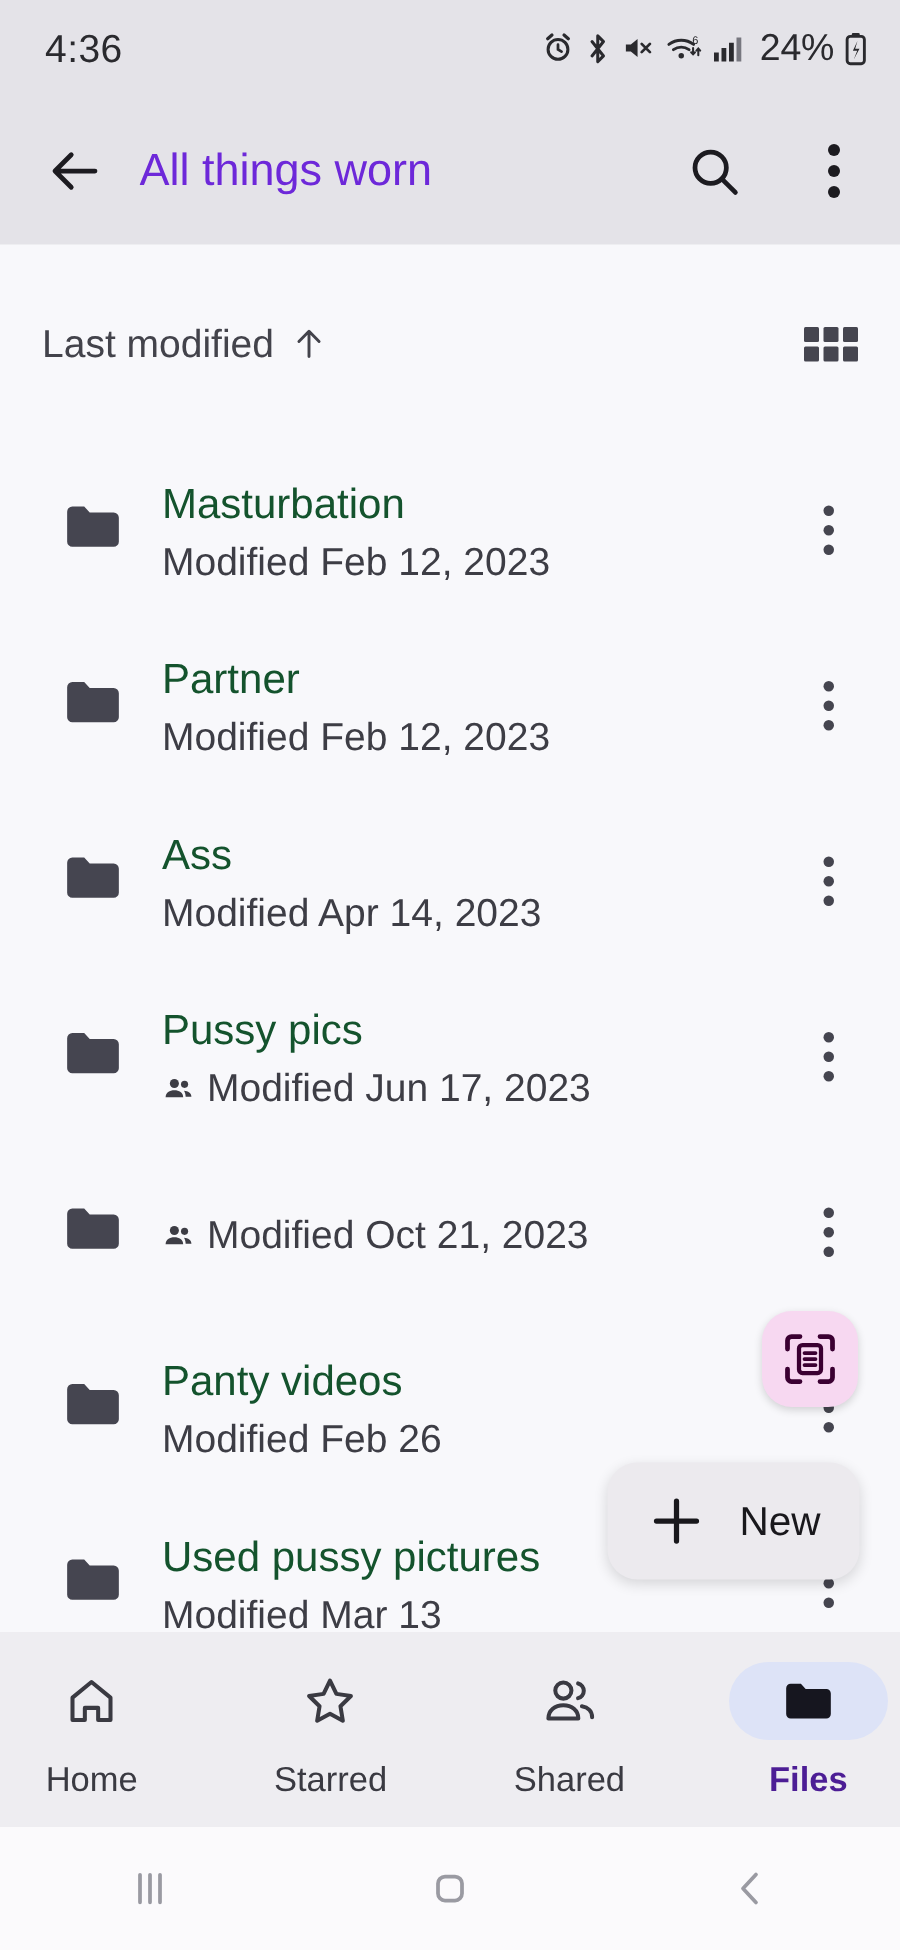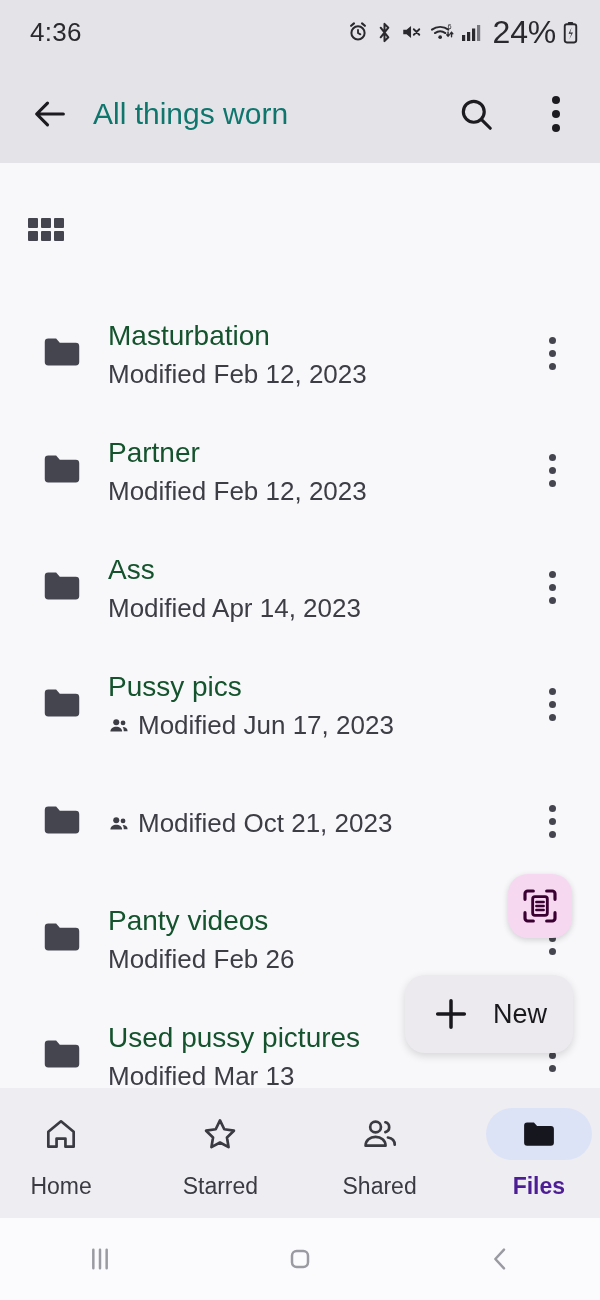--- a/index.html
+++ b/index.html
@@ -25,39 +25,39 @@
     padding: 0 22px 0 30px;
   }
   .status-clock {
     font-size: 26px; color: #2a2a2e; letter-spacing: .3px;
   }
   .status-icons {
     display: flex; align-items: center; gap: 7px;
   }
   .status-icons svg { display: block; }
   .battery-pct {
-    font-size: 32px; color: #2a2a2e; margin-left: 3px; letter-spacing: -.2px;
+    font-size: 25px; color: #2a2a2e; margin-left: 3px; letter-spacing: -.2px;
   }
 
   
   #app-bar {
     position: absolute; top: 64px; left: 0;
     width: 600px; height: 99px;
     background: #e4e3e8;
     display: flex; align-items: center;
     padding: 0 18px 0 24px;
   }
   .appbar-icon-btn {
     width: 52px; height: 52px;
     display: flex; align-items: center; justify-content: center;
     border-radius: 50%;
     flex: none;
   }
   #page-title {
-    font-size: 30px; color: #0f766e;
+    font-size: 30px; color: #6d28d9;
     margin-left: 17px;
     flex: 1 1 auto;
     white-space: nowrap;
     overflow: hidden;
   }
   #search-button { margin-right: 28px; }
 
   
   #sort-row {
     position: absolute; top: 163px; left: 0;
@@ -240,20 +240,26 @@
     <div class="appbar-icon-btn">
       <span class="dots-v">
         <b style="width:8px;height:8px;background:#1c1b20"></b>
         <b style="width:8px;height:8px;background:#1c1b20"></b>
         <b style="width:8px;height:8px;background:#1c1b20"></b>
       </span>
     </div>
   </div>
 
   <div id="sort-row">
+    <div id="sort-control">
+      <span id="sort-label">Last modified</span>
+      <svg width="26" height="26" viewBox="0 0 24 24">
+        <path d="M12 20V4.8M5.8 10.8 12 4.5l6.2 6.3" fill="none" stroke="#43434b" stroke-width="1.8" stroke-linecap="round" stroke-linejoin="round"></path>
+      </svg>
+    </div>
     <div>
       <span class="grid-toggle-glyph">
         <i></i>
           <i></i>
           <i></i>
           <i></i>
           <i></i>
           <i></i>
       </span>
     </div>

